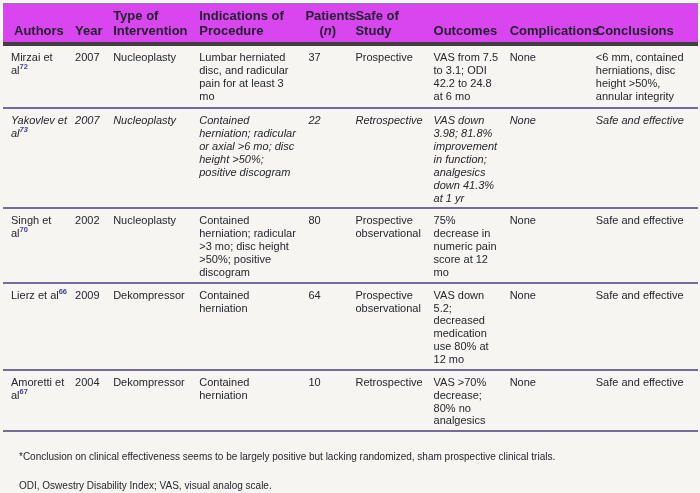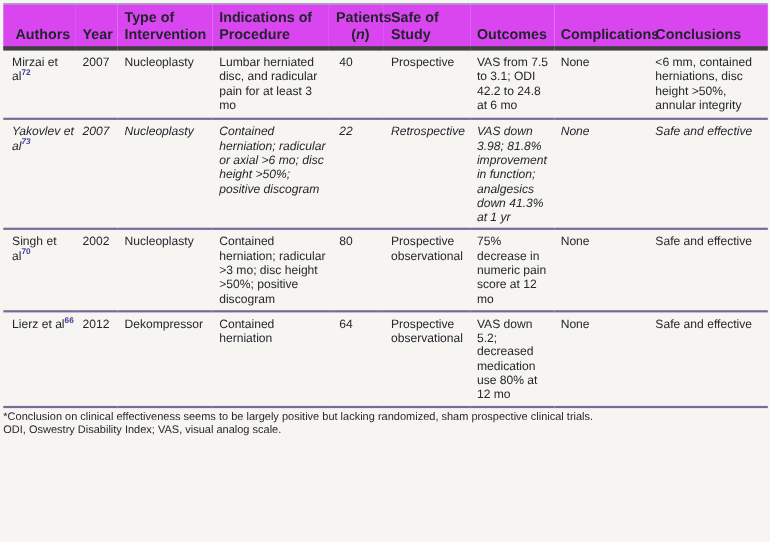--- a/index.html
+++ b/index.html
@@ -67,21 +67,21 @@
     font-size: 7.5px;
     font-weight: 700;
     line-height: 0;
   }
   .footnotes {
     padding: 3px 2px 0 3px;
     font-size: 10px;
     line-height: 1.25;
     color: #26262e;
   }
-  .footnotes p { margin: 0; }
+  .footnotes p { margin: 16px; }
 </style>
 </head>
 <body>
 
 <div class="wrap">
   <table>
     <colgroup>
       <col class="c-authors">
         <col class="c-year">
         <col class="c-intervention">
@@ -104,21 +104,21 @@
         <th>Complications</th>
         <th>Conclusions</th>
       </tr>
     </thead>
     <tbody>
       <tr class="h1">
         <td><span>Mirzai et al</span><sup>72</sup></td>
         <td>2007</td>
         <td>Nucleoplasty</td>
         <td>Lumbar herniated disc, and radicular pain for at least 3 mo</td>
-        <td class="patients-cell">40</td>
+        <td class="patients-cell">37</td>
         <td>Prospective</td>
         <td>VAS from 7.5 to 3.1; ODI 42.2 to 24.8 at 6 mo</td>
         <td>None</td>
         <td>&lt;6 mm, contained herniations, disc height &gt;50%, annular integrity</td>
       </tr>
       <tr class="h2">
         <td><span>Yakovlev et al</span><sup>73</sup></td>
         <td>2007</td>
         <td>Nucleoplasty</td>
         <td>Contained herniation; radicular or axial &gt;6 mo; disc height &gt;50%; positive discogram</td>
@@ -134,26 +134,37 @@
         <td>Nucleoplasty</td>
         <td>Contained herniation; radicular &gt;3 mo; disc height &gt;50%; positive discogram</td>
         <td class="patients-cell">80</td>
         <td>Prospective observational</td>
         <td>75% decrease in numeric pain score at 12 mo</td>
         <td>None</td>
         <td>Safe and effective</td>
       </tr>
       <tr class="h4">
         <td><span>Lierz et al</span><sup>66</sup></td>
-        <td>2012</td>
+        <td>2009</td>
         <td>Dekompressor</td>
         <td>Contained herniation</td>
         <td class="patients-cell">64</td>
         <td>Prospective observational</td>
         <td>VAS down 5.2; decreased medication use 80% at 12 mo</td>
+        <td>None</td>
+        <td>Safe and effective</td>
+      </tr>
+      <tr class="h6">
+        <td><span>Amoretti et al</span><sup>67</sup></td>
+        <td>2004</td>
+        <td>Dekompressor</td>
+        <td>Contained herniation</td>
+        <td class="patients-cell">10</td>
+        <td>Retrospective</td>
+        <td>VAS &gt;70% decrease; 80% no analgesics</td>
         <td>None</td>
         <td>Safe and effective</td>
       </tr>
     </tbody>
   </table>
 </div>
 
 <div class="footnotes">
   <p>*Conclusion on clinical effectiveness seems to be largely positive but lacking randomized, sham prospective clinical trials.</p>
   <p>ODI, Oswestry Disability Index; VAS, visual analog scale.</p>

